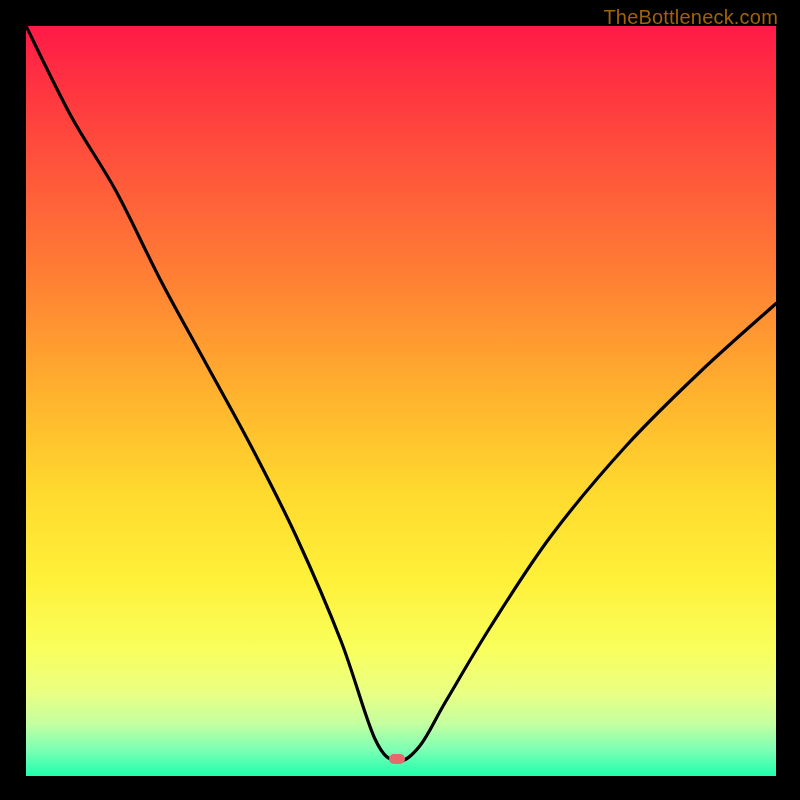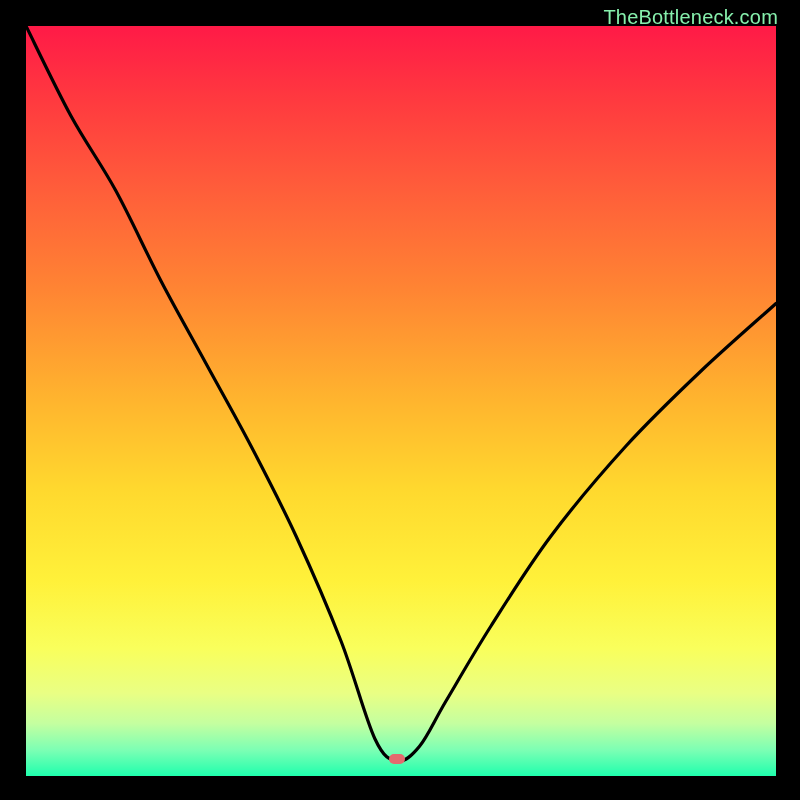--- a/index.html
+++ b/index.html
@@ -38,21 +38,21 @@
     height: 10px;
     border-radius: 5px;
     transform: translate(-50%, -50%);
   }
   .watermark {
     position: absolute;
     top: 6px;
     right: 22px;
     font-family: Arial, Helvetica, sans-serif;
     font-size: 20px;
-    color: #86efac;
+    color: #a16207;
     letter-spacing: 0.2px;
     user-select: none;
   }
 </style>
 </head>
 <body>
 
 <div class="frame">
 
   <div class="plot-area">

